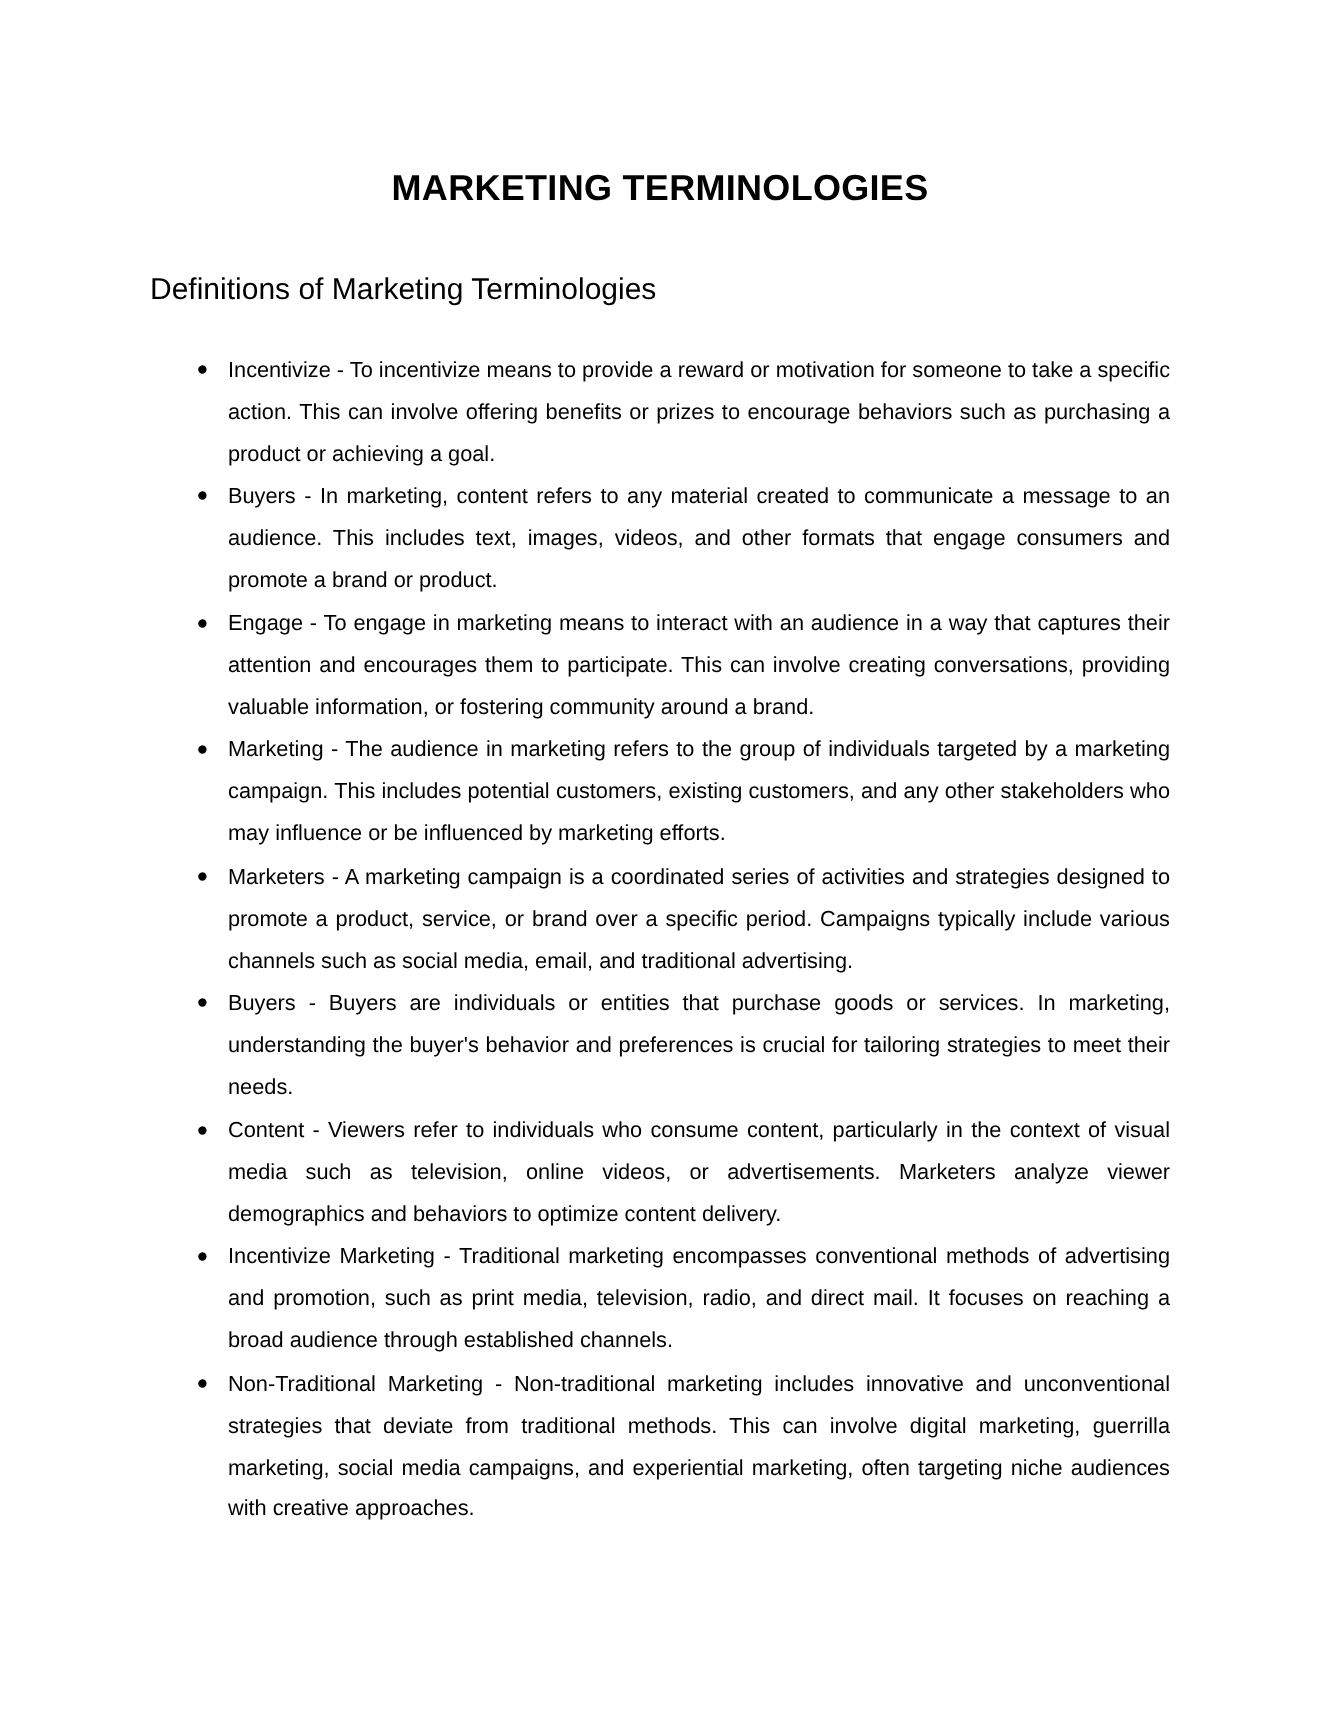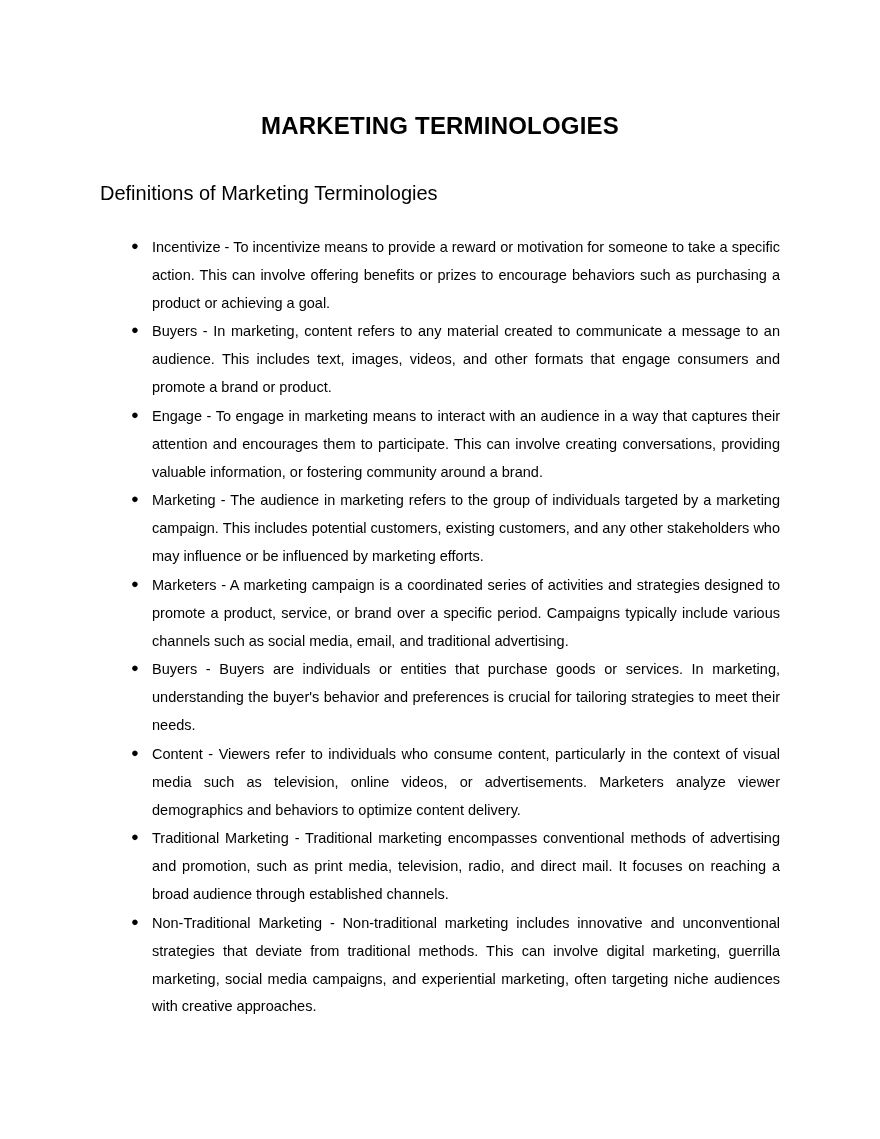--- a/index.html
+++ b/index.html
@@ -73,17 +73,17 @@
   <p class="intro-line">Definitions of Marketing Terminologies</p>
 
   <ul class="terms" id="terms-list">
       <li><span class="bullet">●</span><span class="term-name">Incentivize</span><span class="term-sep"> - </span><span class="term-def">To incentivize means to provide a reward or motivation for someone to take a specific action. This can involve offering benefits or prizes to encourage behaviors such as purchasing a product or achieving a goal.</span></li>
       <li><span class="bullet">●</span><span class="term-name">Buyers</span><span class="term-sep"> - </span><span class="term-def">In marketing, content refers to any material created to communicate a message to an audience. This includes text, images, videos, and other formats that engage consumers and promote a brand or product.</span></li>
       <li><span class="bullet">●</span><span class="term-name">Engage</span><span class="term-sep"> - </span><span class="term-def">To engage in marketing means to interact with an audience in a way that captures their attention and encourages them to participate. This can involve creating conversations, providing valuable information, or fostering community around a brand.</span></li>
       <li><span class="bullet">●</span><span class="term-name">Marketing</span><span class="term-sep"> - </span><span class="term-def">The audience in marketing refers to the group of individuals targeted by a marketing campaign. This includes potential customers, existing customers, and any other stakeholders who may influence or be influenced by marketing efforts.</span></li>
       <li><span class="bullet">●</span><span class="term-name">Marketers</span><span class="term-sep"> - </span><span class="term-def">A marketing campaign is a coordinated series of activities and strategies designed to promote a product, service, or brand over a specific period. Campaigns typically include various channels such as social media, email, and traditional advertising.</span></li>
       <li><span class="bullet">●</span><span class="term-name">Buyers</span><span class="term-sep"> - </span><span class="term-def">Buyers are individuals or entities that purchase goods or services. In marketing, understanding the buyer's behavior and preferences is crucial for tailoring strategies to meet their needs.</span></li>
       <li><span class="bullet">●</span><span class="term-name">Content</span><span class="term-sep"> - </span><span class="term-def">Viewers refer to individuals who consume content, particularly in the context of visual media such as television, online videos, or advertisements. Marketers analyze viewer demographics and behaviors to optimize content delivery.</span></li>
-      <li><span class="bullet">●</span><span class="term-name">Traditional Marketing</span><span class="term-sep"> - </span><span class="term-def">Traditional marketing encompasses conventional methods of advertising and promotion, such as print media, television, radio, and direct mail. It focuses on reaching a broad audience through established channels.</span></li>
+      <li><span class="bullet">●</span><span class="term-name">Incentivize Marketing</span><span class="term-sep"> - </span><span class="term-def">Traditional marketing encompasses conventional methods of advertising and promotion, such as print media, television, radio, and direct mail. It focuses on reaching a broad audience through established channels.</span></li>
       <li><span class="bullet">●</span><span class="term-name">Non-Traditional Marketing</span><span class="term-sep"> - </span><span class="term-def">Non-traditional marketing includes innovative and unconventional strategies that deviate from traditional methods. This can involve digital marketing, guerrilla marketing, social media campaigns, and experiential marketing, often targeting niche audiences with creative approaches.</span></li>
     </ul>
 
 </div>
 
 </body></html>

